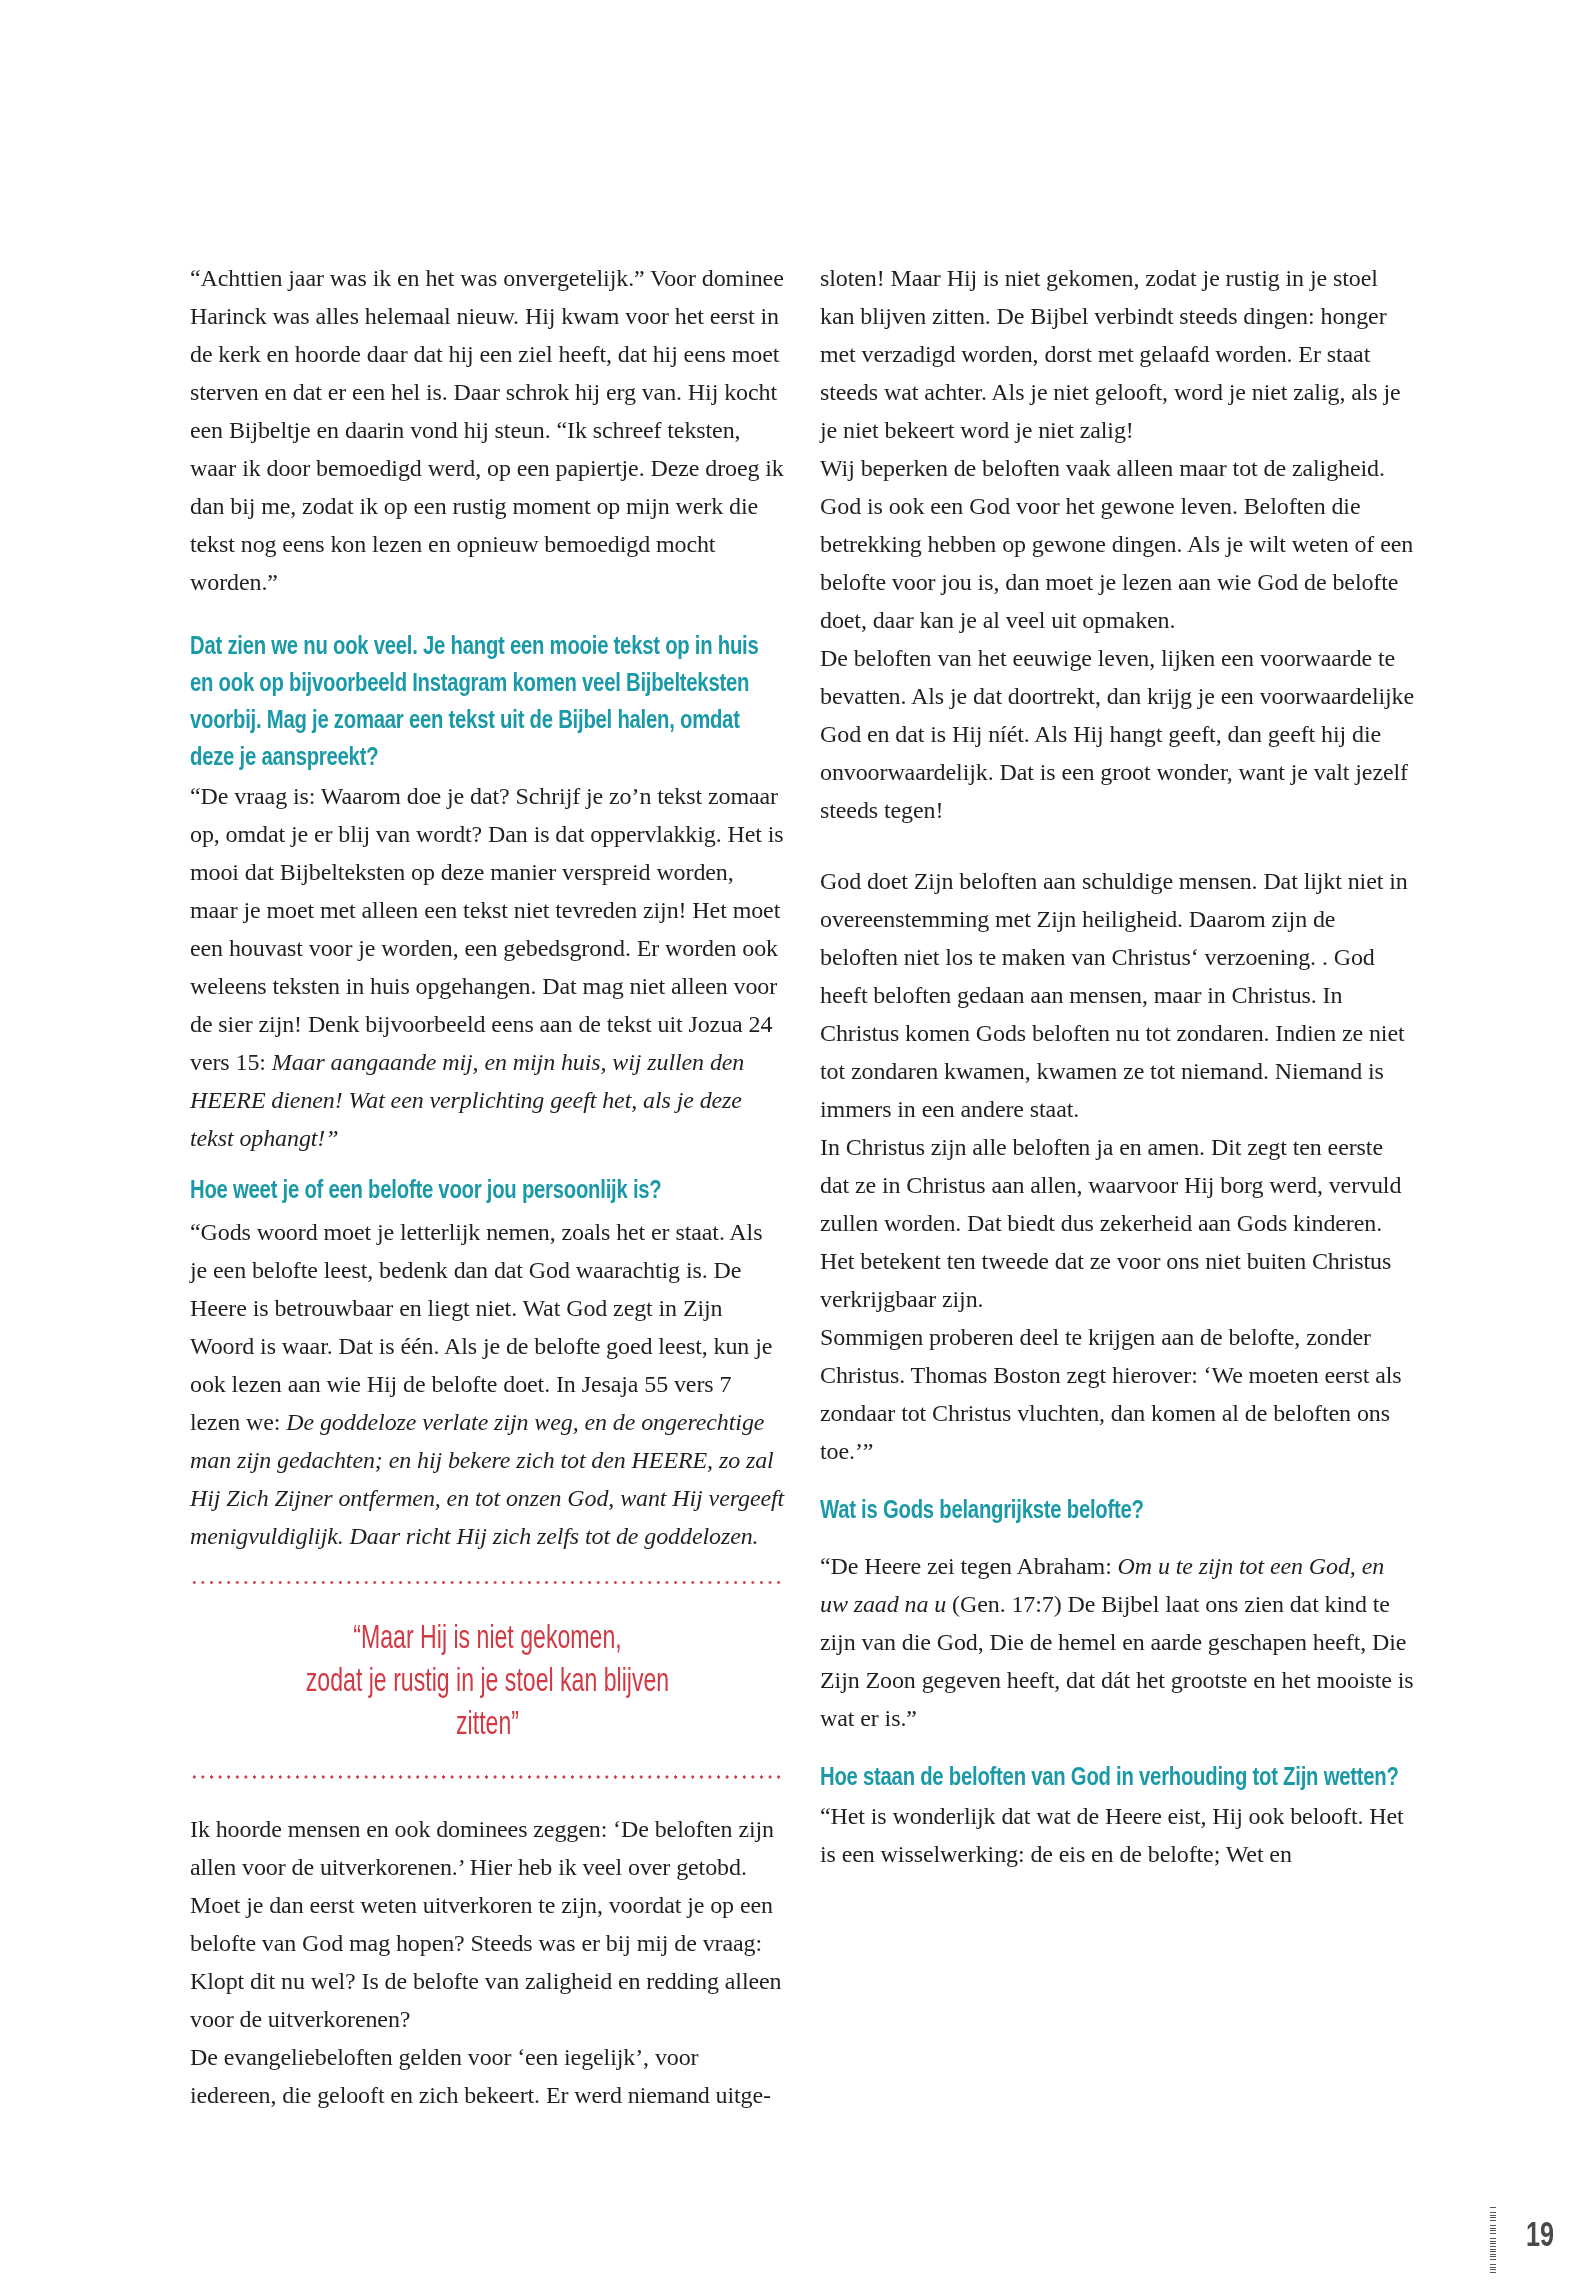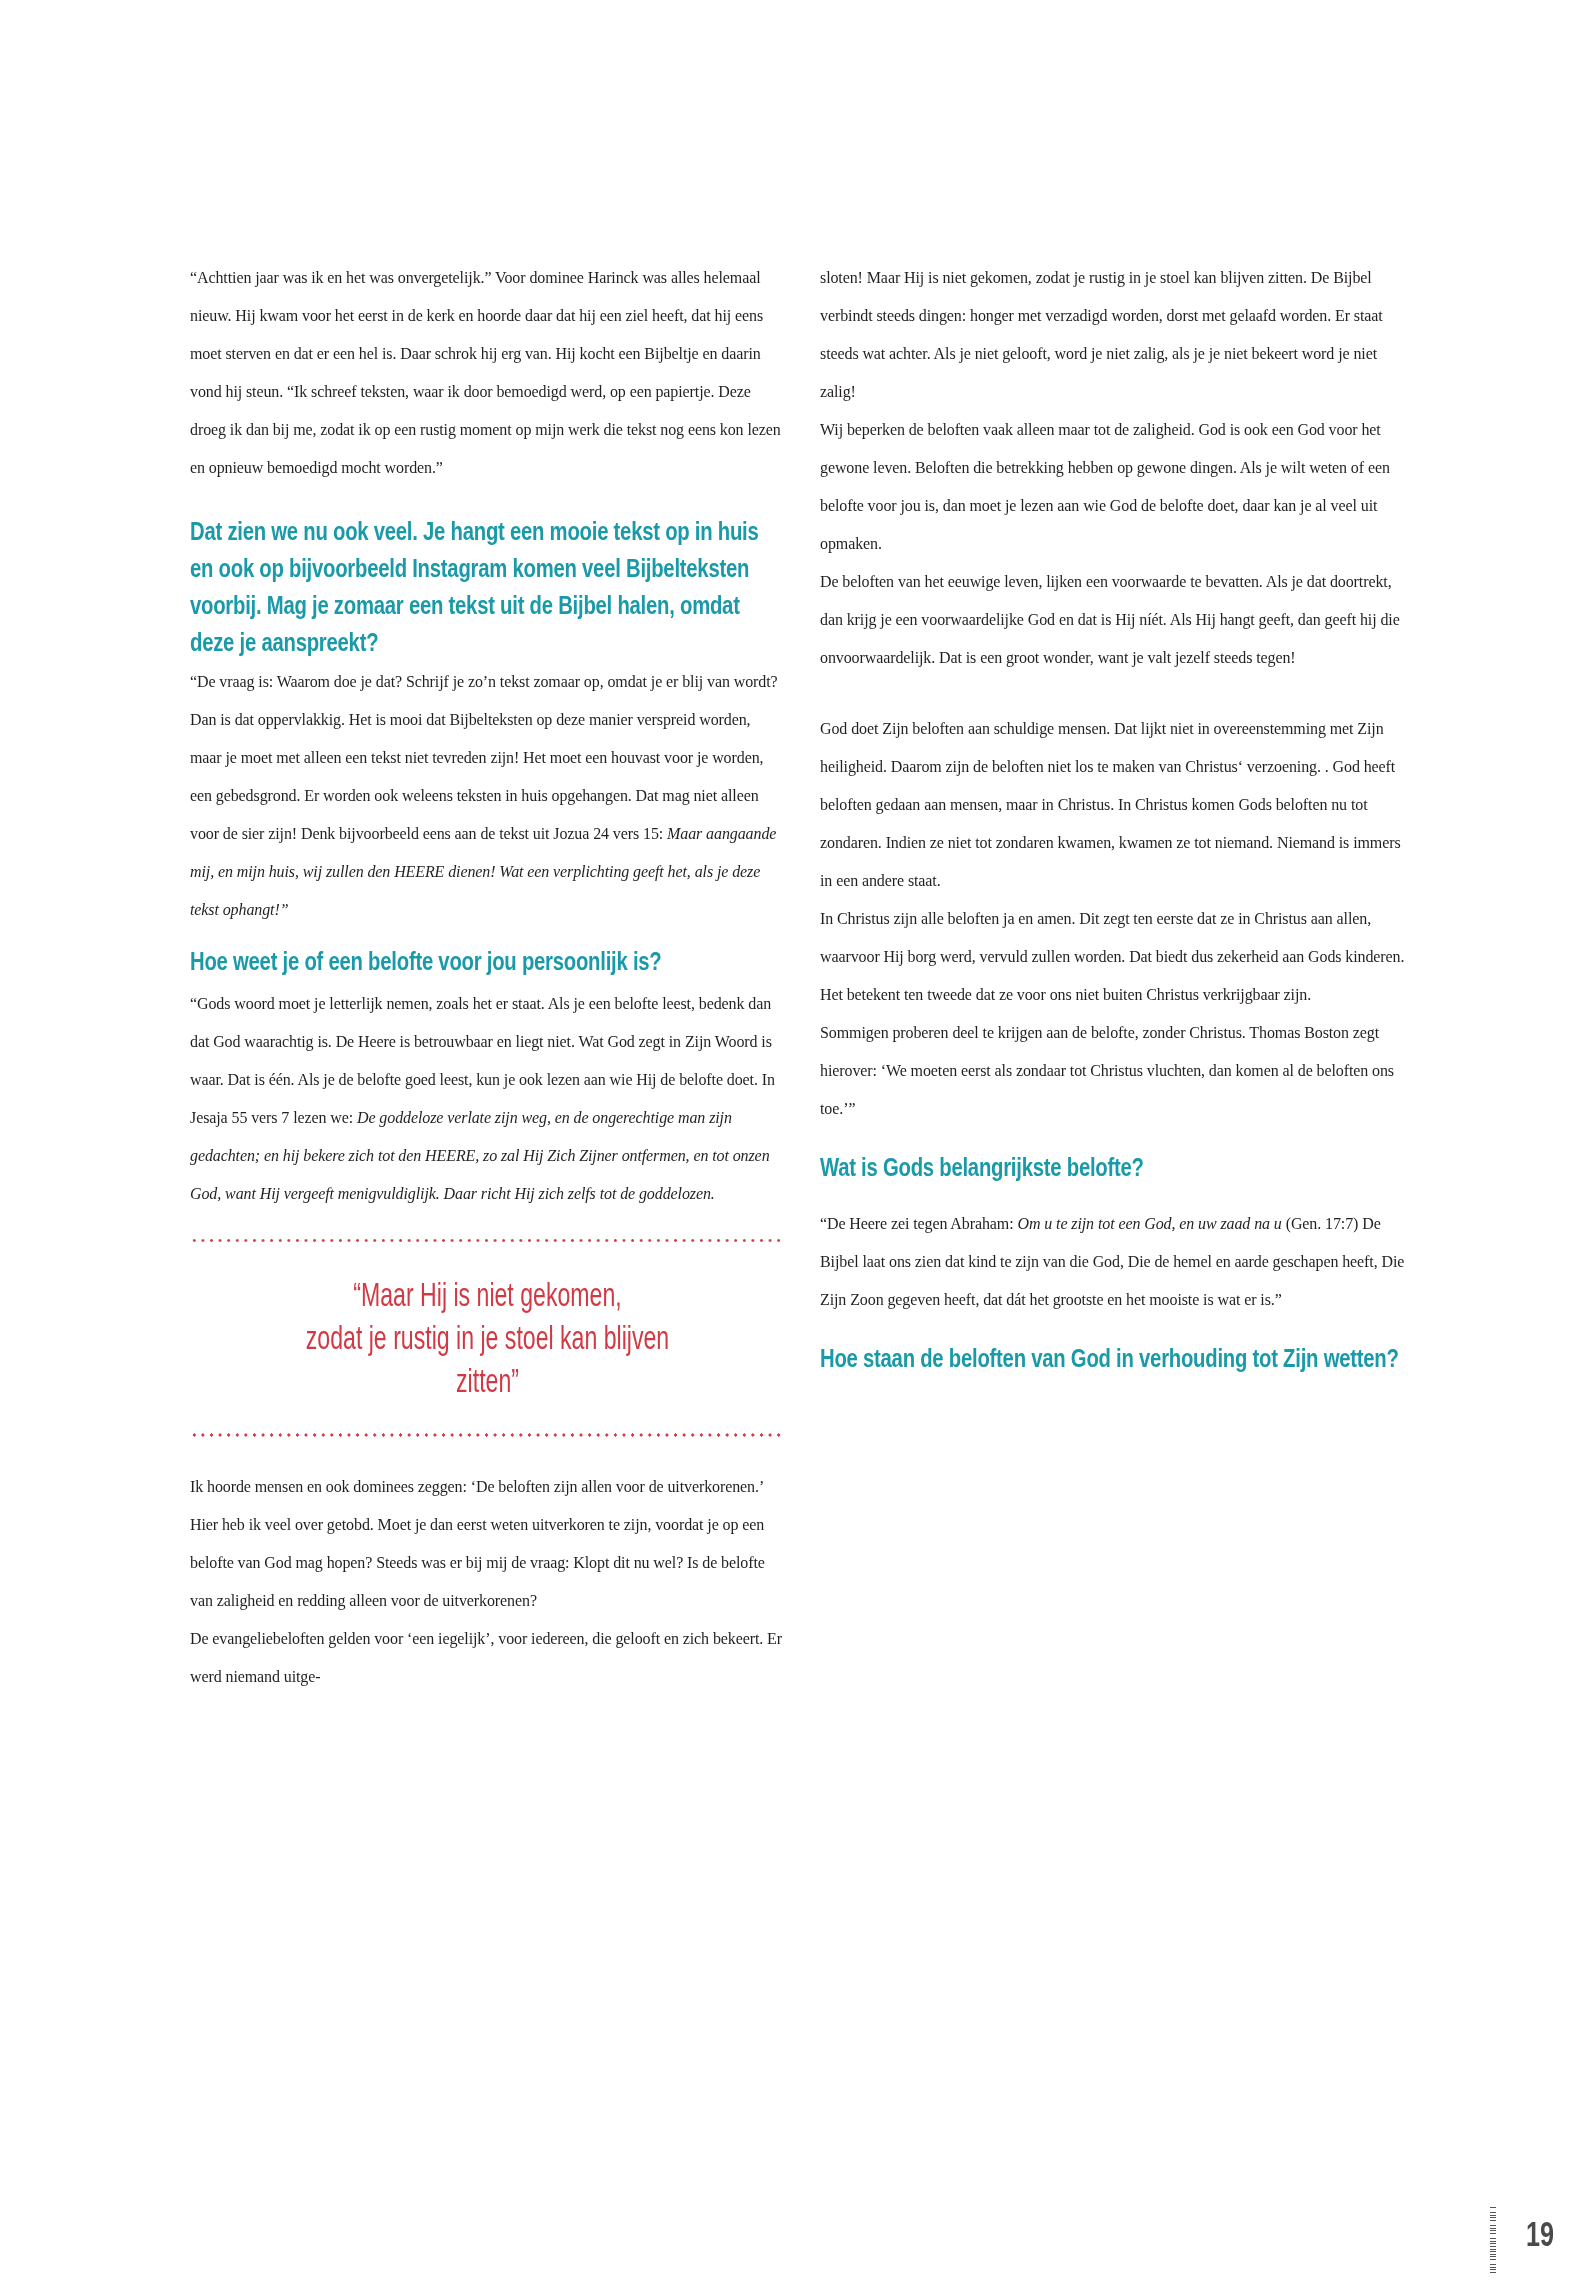--- a/index.html
+++ b/index.html
@@ -2,21 +2,21 @@
 <html style="font-size:14px"><head>
 <meta charset="utf-8">
 <style>
   html, body { margin: 0; padding: 0; background: #ffffff; }
   body { width: 1592px; height: 2295px; position: relative; overflow: hidden; }
   .col { position: absolute; top: 259px; width: 595px; }
   .col-left { left: 190px; }
   .col-right { left: 820px; }
   .body-text {
     font-family: "Liberation Serif", "DejaVu Serif", serif;
-    font-size: 16px;
+    font-size: 24px;
     line-height: 38px;
     color: #231f20;
     margin: 0;
     letter-spacing: -0.1px;
   }
   .body-text em { font-style: italic; }
   .heading {
     font-family: "Liberation Sans", "DejaVu Sans", sans-serif;
     font-weight: bold;
     color: #1a9aa8;
@@ -104,17 +104,18 @@
   <p class="body-text">Sommigen proberen deel te krijgen aan de belofte, zonder Christus. Thomas Boston zegt hierover: ‘We moeten eerst als zondaar tot Christus vluchten, dan komen al de beloften ons toe.’”</p>
 
   <div style="height:21px"></div>
   <h2 class="heading">Wat is Gods belangrijkste belofte?</h2>
   <p class="body-text" style="margin-top:19px;">
     <span>“De Heere zei tegen Abraham: </span><em>Om u te zijn tot een God, en uw zaad na u</em><span> (Gen. 17:7) De Bijbel laat ons zien dat kind te zijn van die God, Die de hemel en aarde geschapen heeft, Die Zijn Zoon gegeven heeft, dat dát het grootste en het mooiste is wat er is.”</span>
   </p>
 
   <div style="height:21px"></div>
   <h2 class="heading">Hoe staan de beloften van God in verhouding tot Zijn wetten?</h2>
+  <p class="body-text" style="margin-top:1.7px;">“Het is wonderlijk dat wat de Heere eist, Hij ook belooft. Het is een wisselwerking: de eis en de belofte; Wet en</p>
 </div>
 
 <div class="page-bar"></div>
 <div class="page-number">19</div>
 
 
 </body></html>

